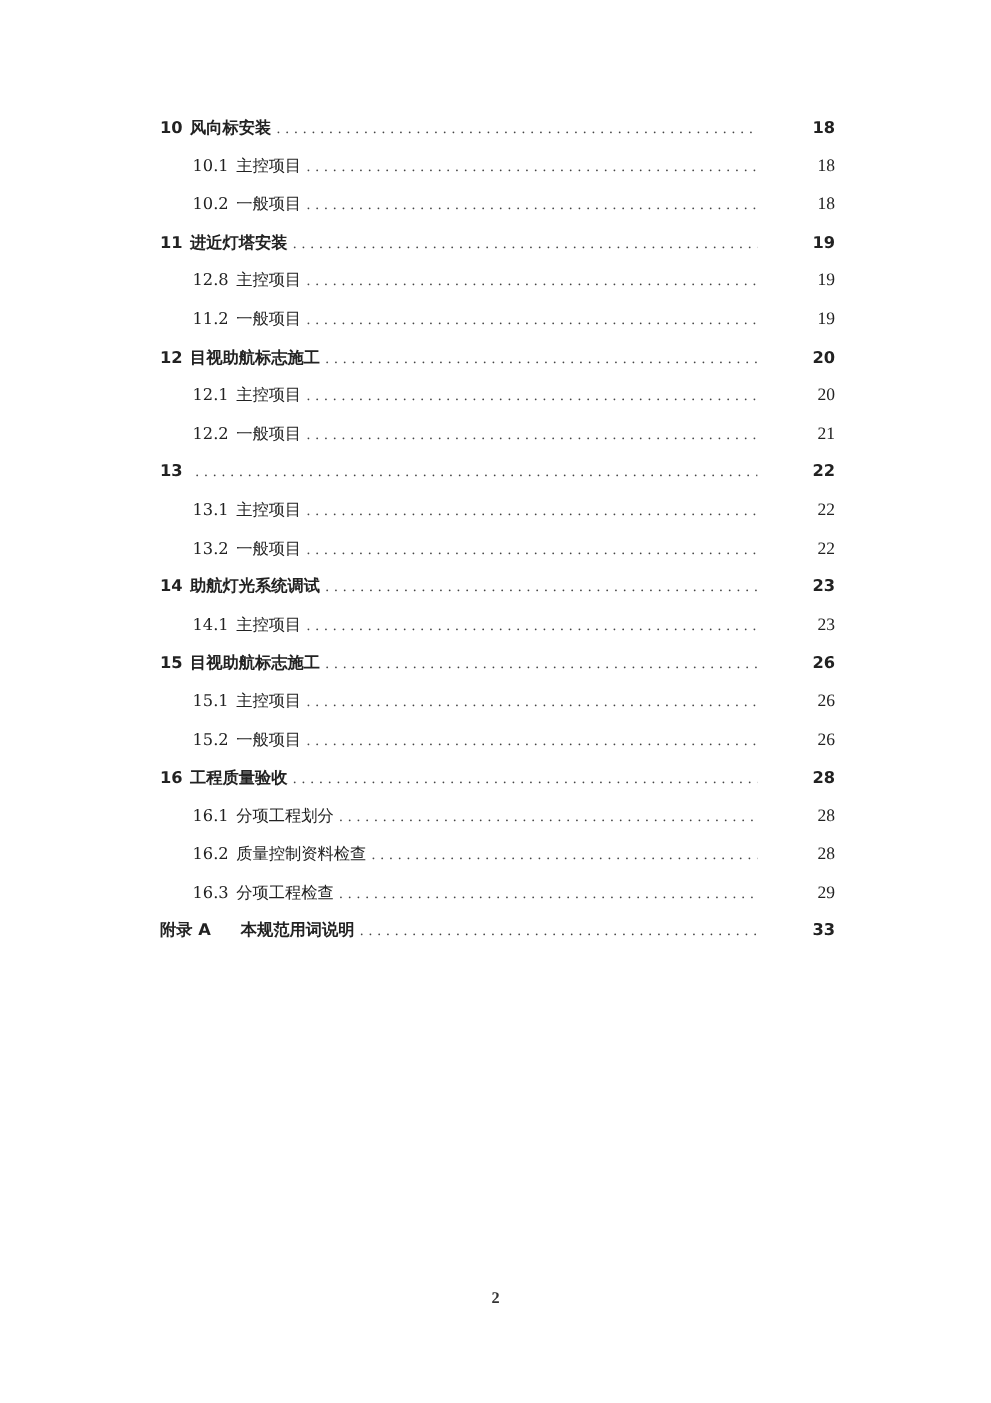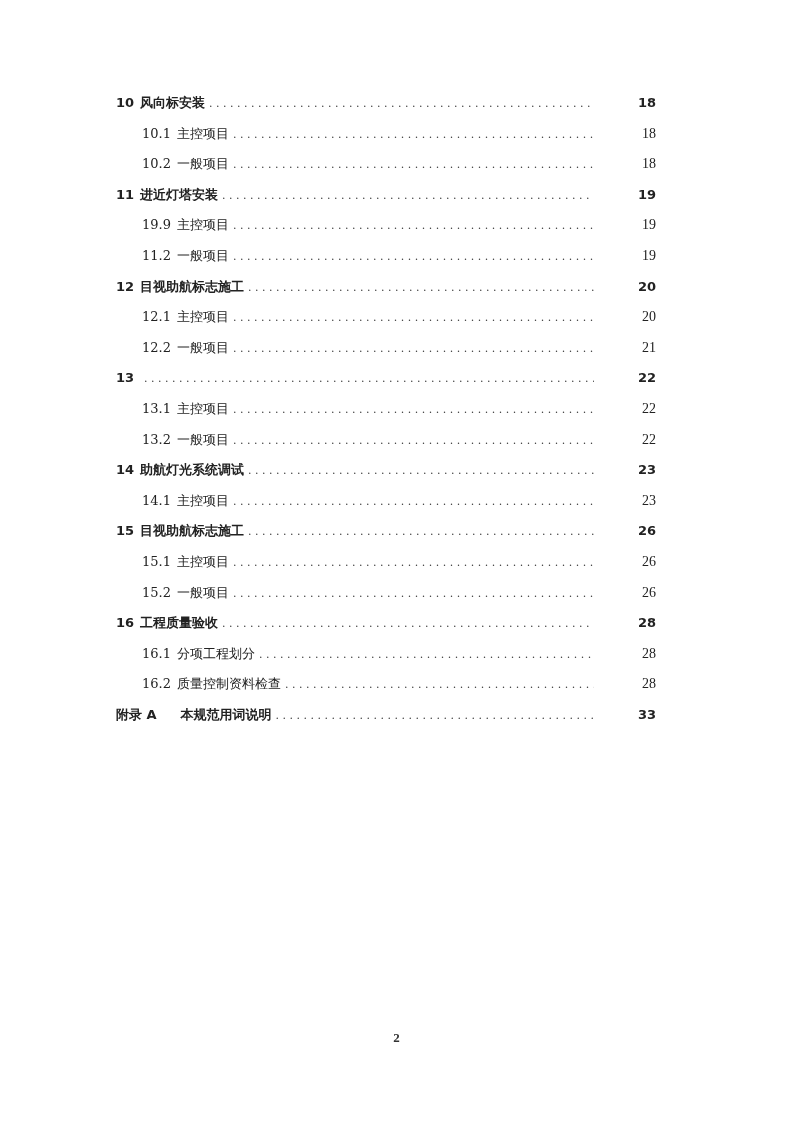--- a/index.html
+++ b/index.html
@@ -9,21 +9,21 @@
     }
     body {
       width: 793px;
       height: 1122px;
       position: relative;
       overflow: hidden;
       color: #222;
     }
     .toc {
       position: absolute;
-      left: 116px;
+      left: 128px;
       top: 88px;
       width: 540px;
     }
     .toc-row {
       display: flex;
       align-items: baseline;
       height: 30.6px;
       line-height: 30.6px;
       font-size: 13px;
       white-space: nowrap;
@@ -105,21 +105,21 @@
     <span class="toc-dots"></span>
     <span class="toc-page">18</span>
   </div>
   <div class="toc-row level-1">
     <span class="toc-num">11</span>
     <span class="toc-title">进近灯塔安装</span>
     <span class="toc-dots"></span>
     <span class="toc-page">19</span>
   </div>
   <div class="toc-row level-2">
-    <span class="toc-num">19.9</span>
+    <span class="toc-num">12.8</span>
     <span class="toc-title">主控项目</span>
     <span class="toc-dots"></span>
     <span class="toc-page">19</span>
   </div>
   <div class="toc-row level-2">
     <span class="toc-num">11.2</span>
     <span class="toc-title">一般项目</span>
     <span class="toc-dots"></span>
     <span class="toc-page">19</span>
   </div>
@@ -198,20 +198,26 @@
     <span class="toc-num">16.1</span>
     <span class="toc-title">分项工程划分</span>
     <span class="toc-dots"></span>
     <span class="toc-page">28</span>
   </div>
   <div class="toc-row level-2">
     <span class="toc-num">16.2</span>
     <span class="toc-title">质量控制资料检查</span>
     <span class="toc-dots"></span>
     <span class="toc-page">28</span>
+  </div>
+  <div class="toc-row level-2">
+    <span class="toc-num">16.3</span>
+    <span class="toc-title">分项工程检查</span>
+    <span class="toc-dots"></span>
+    <span class="toc-page">29</span>
   </div>
   <div class="toc-row level-1">
     <span class="toc-num" style="margin-right:24px;">附录 A</span>
     <span class="toc-title">本规范用词说明</span>
     <span class="toc-dots"></span>
     <span class="toc-page">33</span>
   </div>
 </div>
 
 <div class="page-number">2</div>

